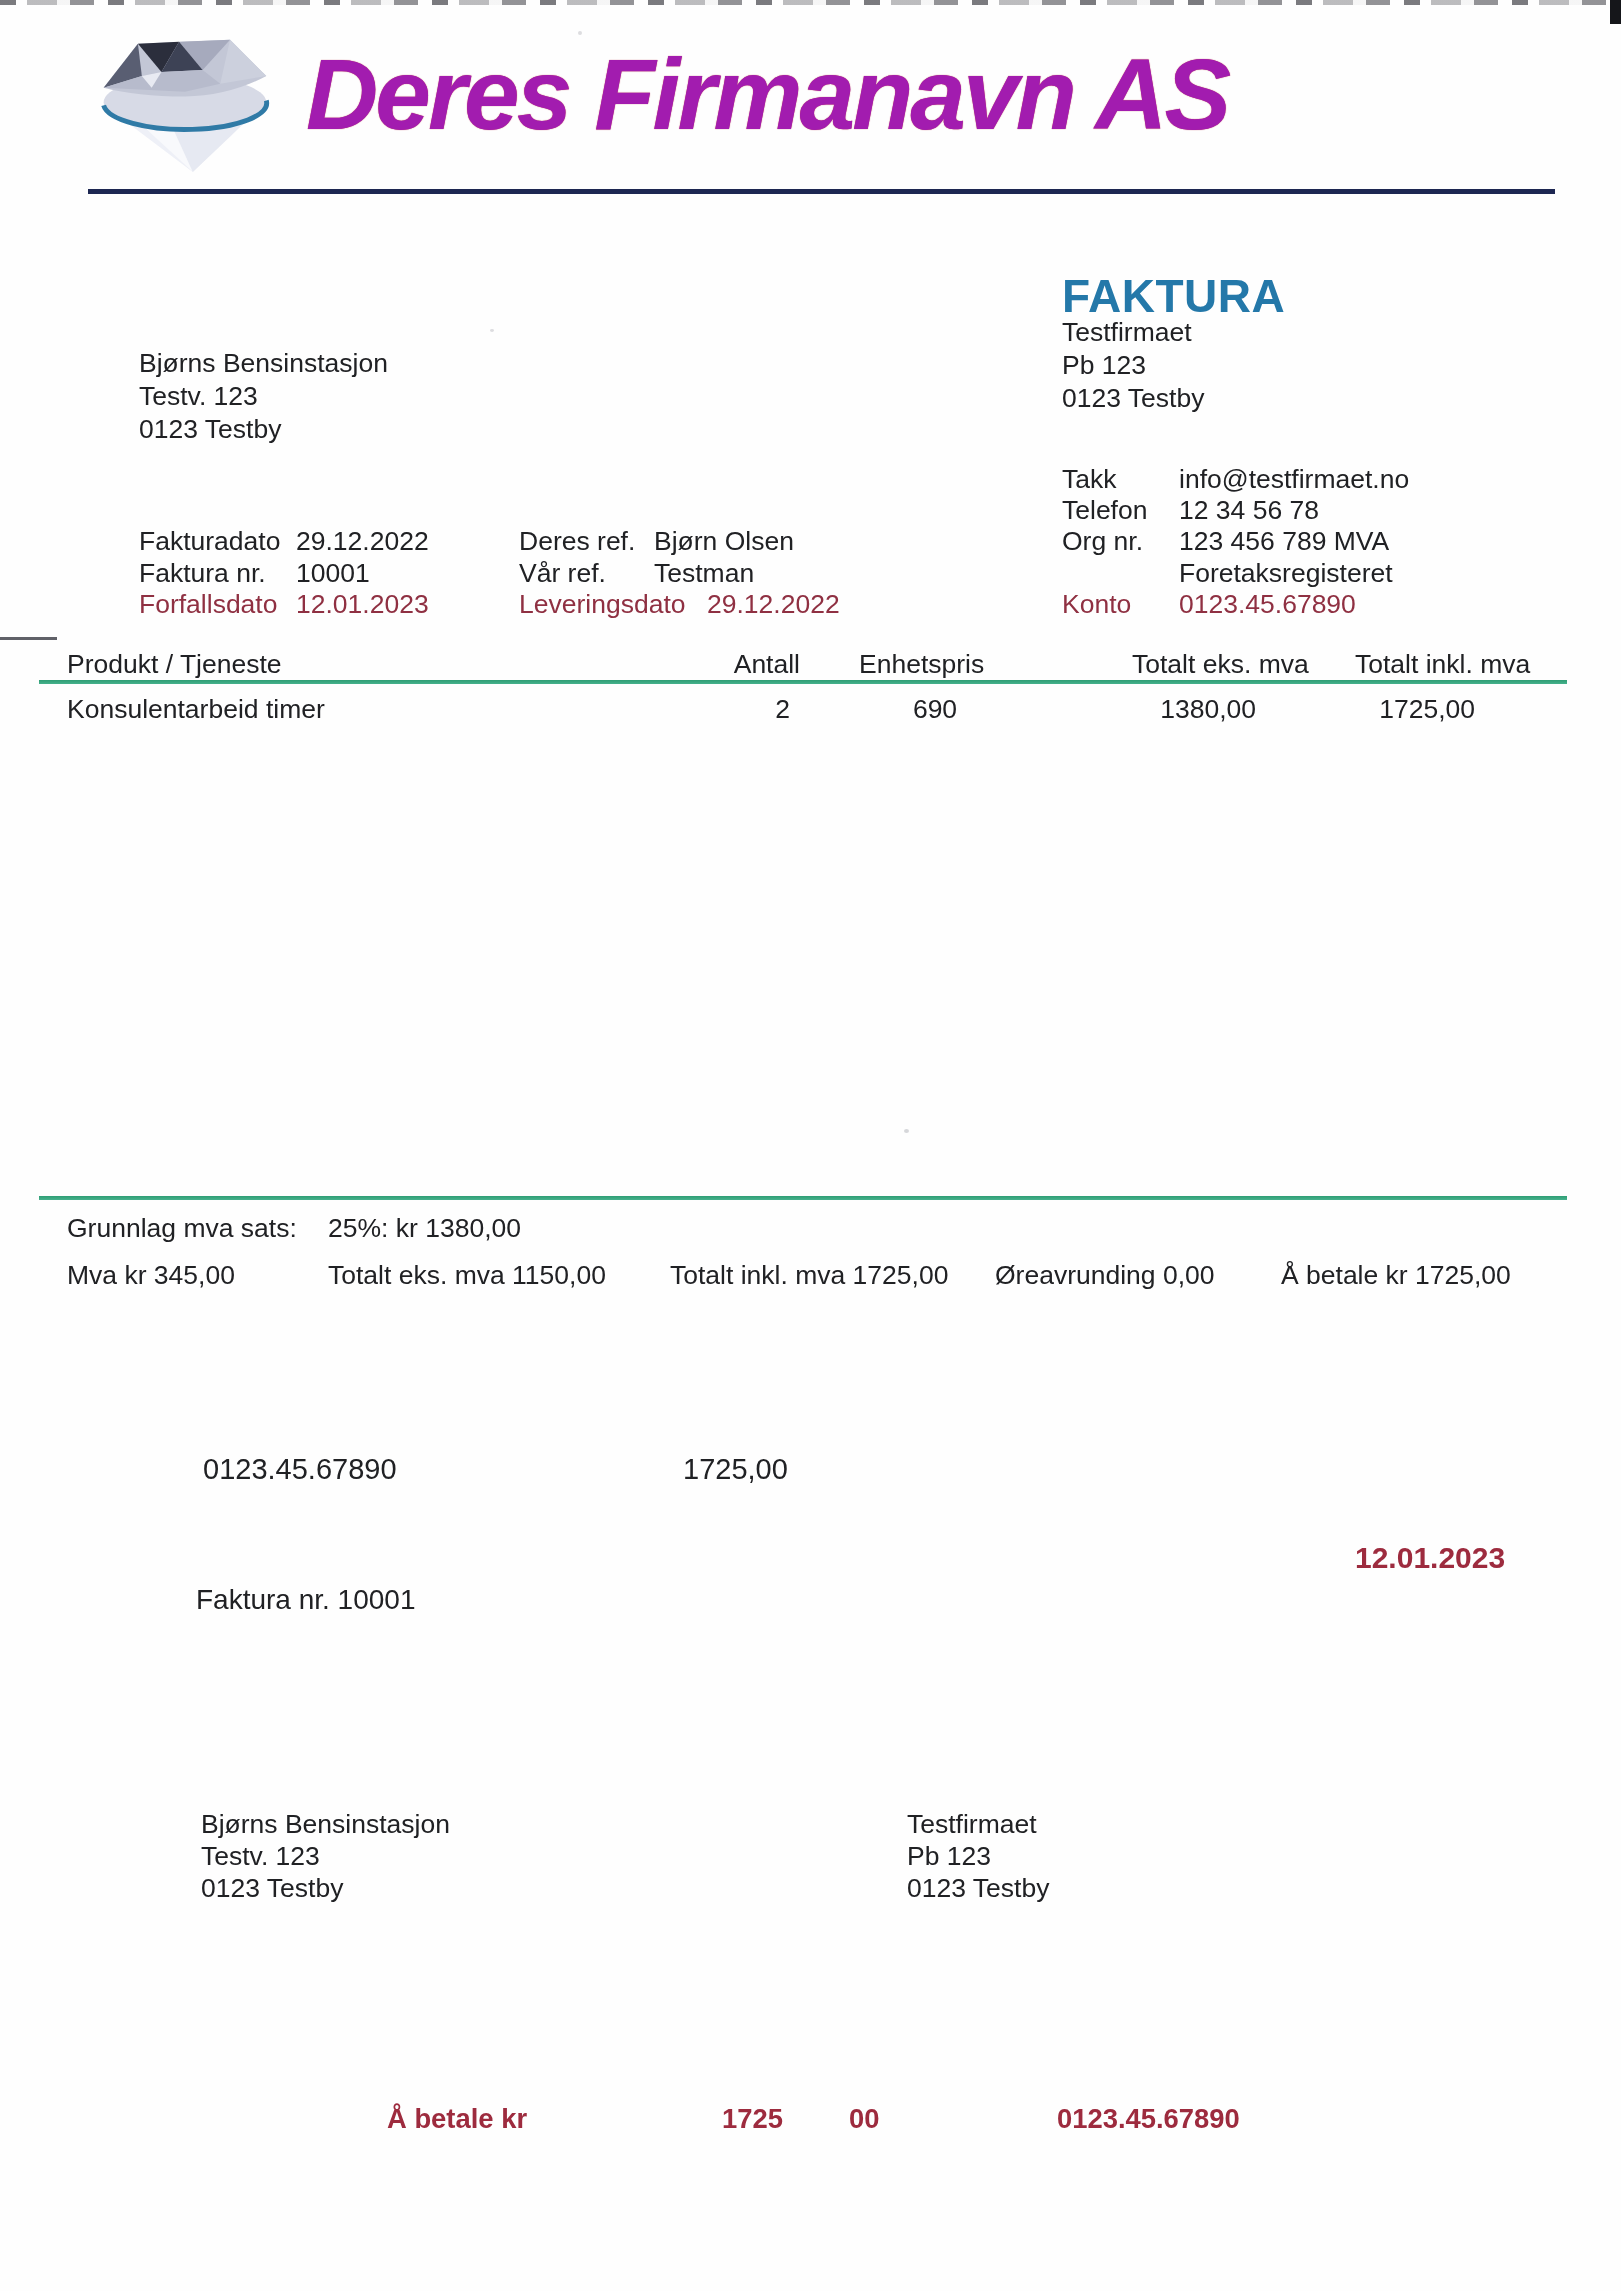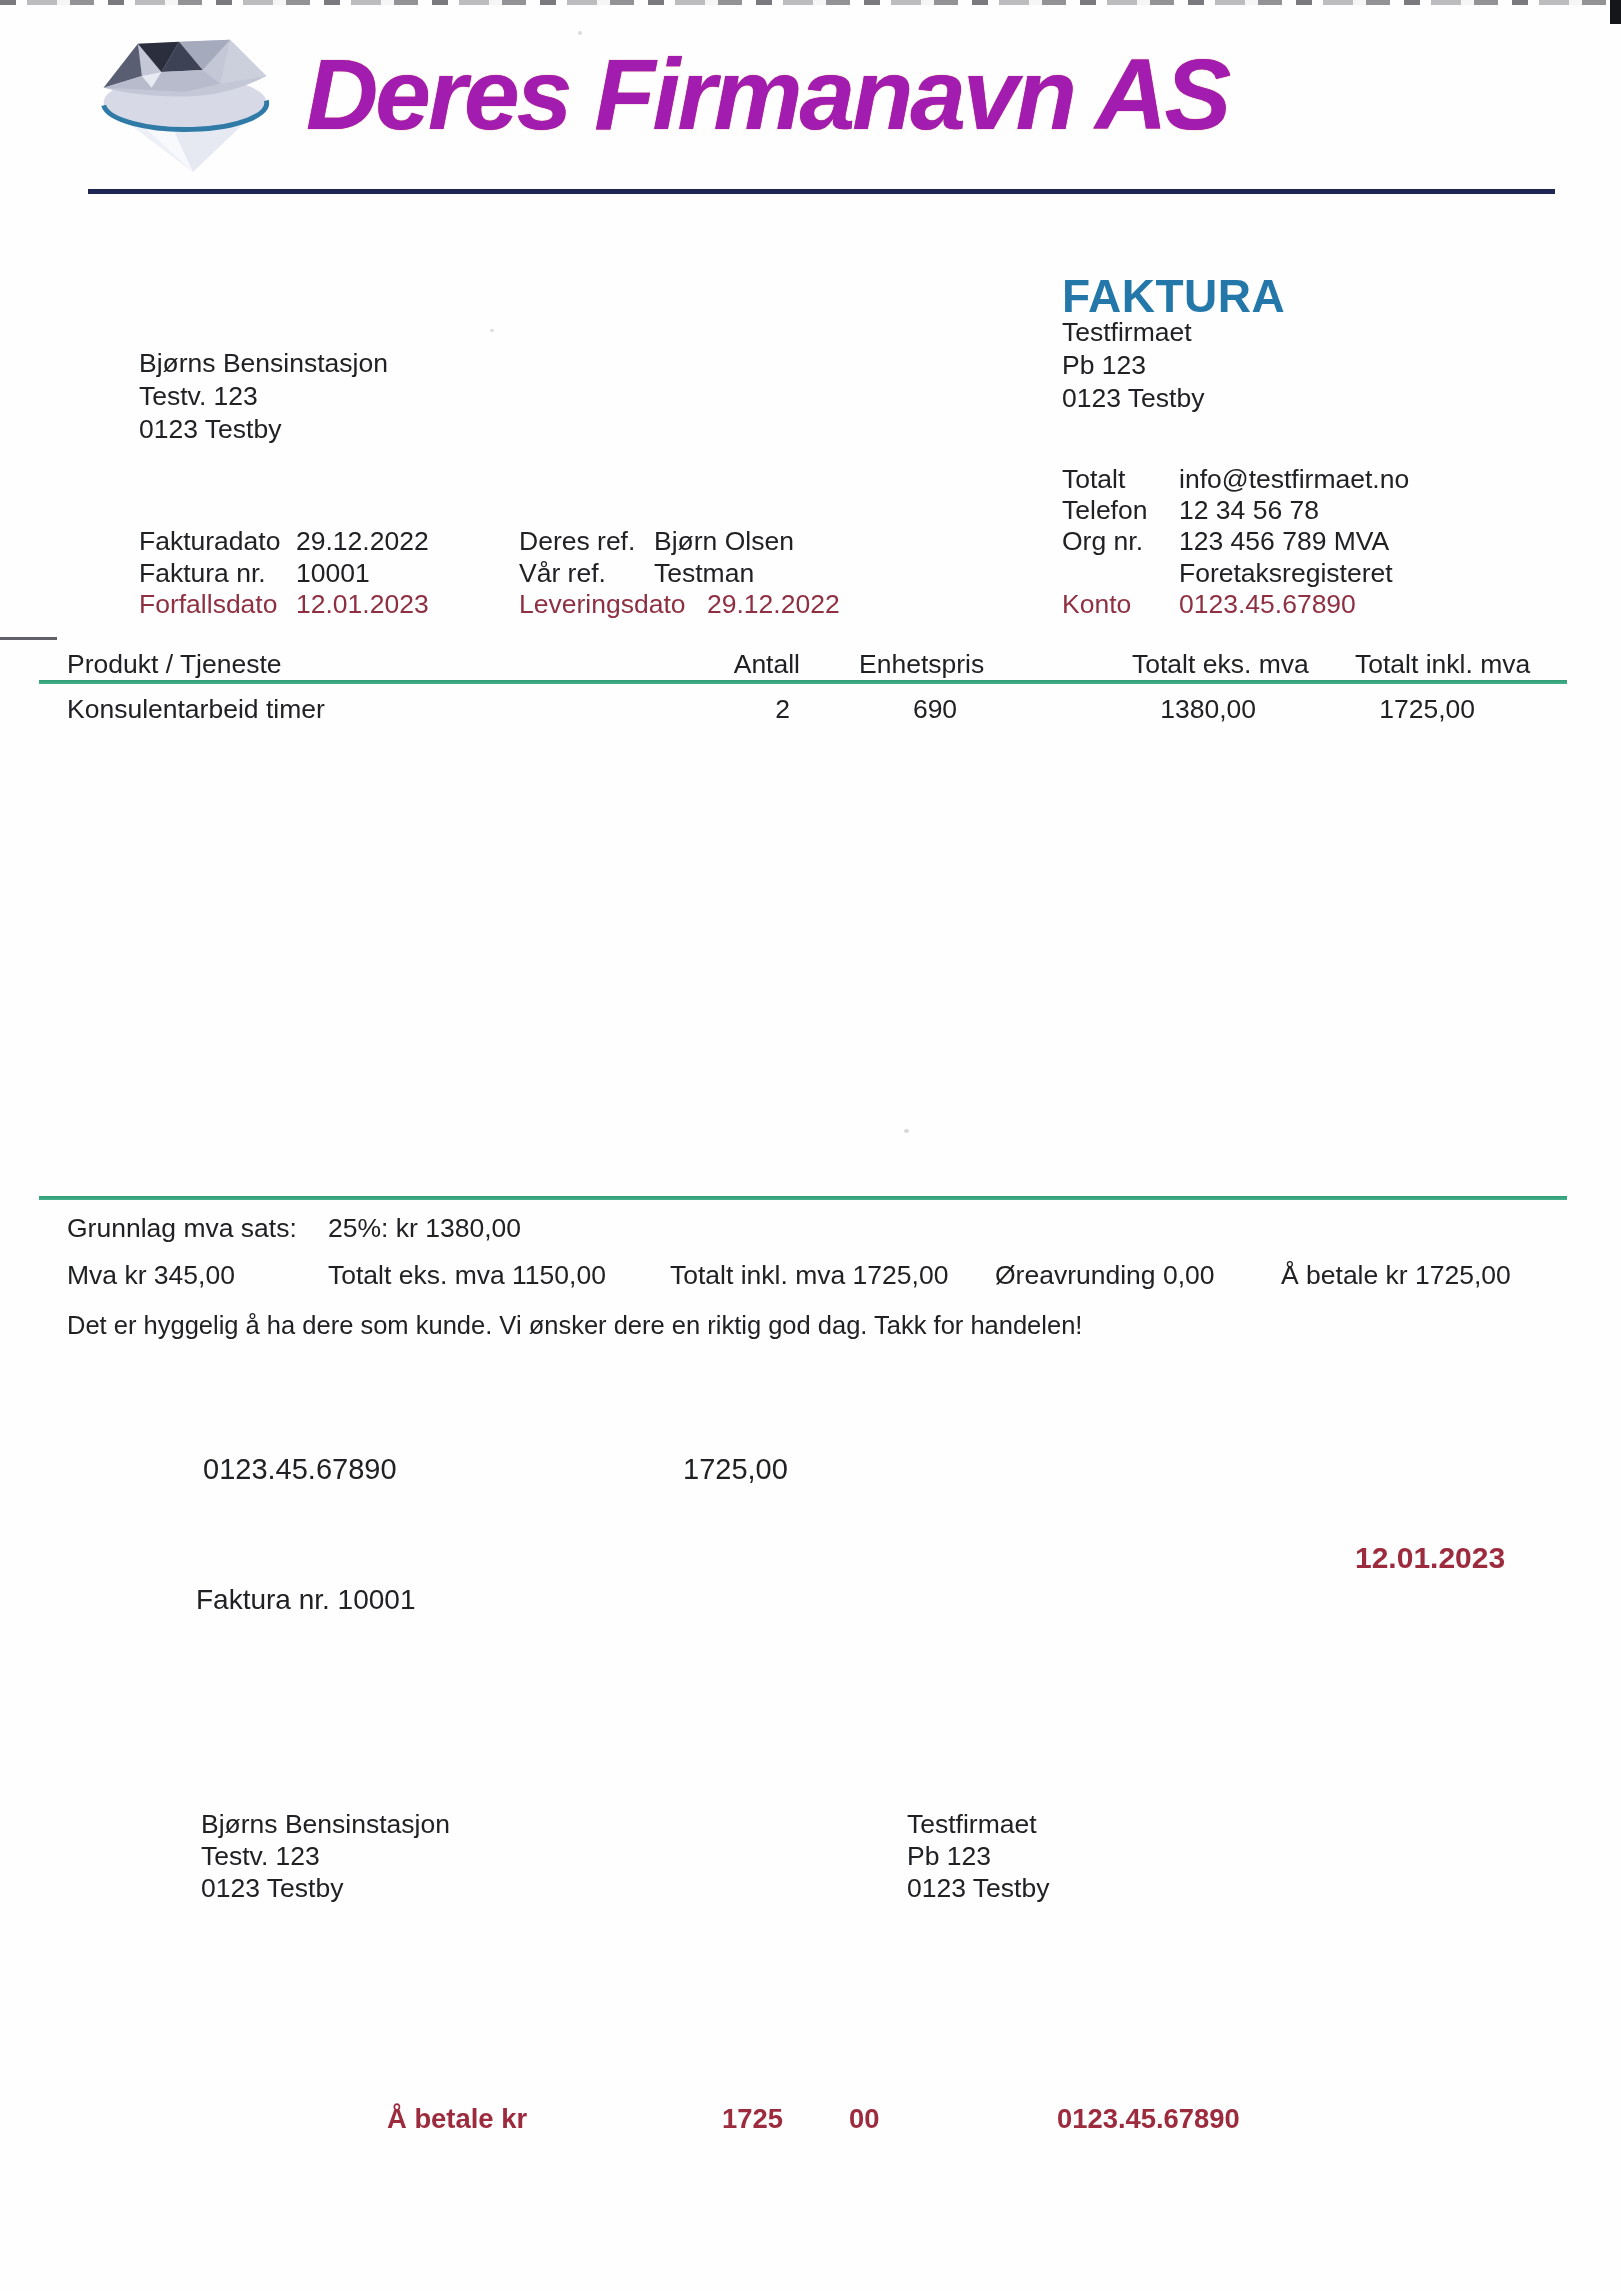--- a/index.html
+++ b/index.html
@@ -78,21 +78,21 @@
     <div>0123 Testby</div>
   </div>
 
   <div class="addr" style="left:139px;top:347px;">
     <div>Bjørns Bensinstasjon</div>
     <div>Testv. 123</div>
     <div>0123 Testby</div>
   </div>
 
   <div class="mrow" style="left:1062px;top:464px;">
-    <span class="lbl">Totalt</span>
+    <span class="lbl">Takk</span>
     <span class="val" style="left:117px;">info@testfirmaet.no</span>
   </div>
   <div class="mrow" style="left:1062px;top:495px;">
     <span class="lbl">Telefon</span>
     <span class="val" style="left:117px;">12 34 56 78</span>
   </div>
   <div class="mrow" style="left:1062px;top:526px;">
     <span class="lbl">Org nr.</span>
     <span class="val" style="left:117px;">123 456 789 MVA</span>
   </div>
@@ -148,21 +148,20 @@
   <div class="green-rule" style="top:1196px;"></div>
   <span class="cell" style="left:67px;top:1213px;">Grunnlag mva sats:</span>
   <span class="cell" style="left:328px;top:1213px;">25%: kr 1380,00</span>
 
   <span class="cell" style="left:67px;top:1260px;">Mva kr 345,00</span>
   <span class="cell" style="left:328px;top:1260px;">Totalt eks. mva 1150,00</span>
   <span class="cell" style="left:670px;top:1260px;">Totalt inkl. mva 1725,00</span>
   <span class="cell" style="left:995px;top:1260px;">Øreavrunding 0,00</span>
   <span class="cell" style="left:1281px;top:1260px;">Å betale kr 1725,00</span>
 
-  <span class="cell" style="left:67px;top:1311px;font-size:25.5px;">Det er hyggelig å ha dere som kunde. Vi ønsker dere en riktig god dag. Takk for handelen!</span>
 
   <span class="giro-num" style="left:203px;top:1453px;">0123.45.67890</span>
   <span class="giro-num" style="left:683px;top:1453px;">1725,00</span>
   <span class="due-date maroon-b">12.01.2023</span>
   <span class="giro-num" style="left:196px;top:1584px;font-size:28px;">Faktura nr. 10001</span>
 
   <div class="addr-sm" style="left:201px;top:1808px;">
     <div>Bjørns Bensinstasjon</div>
     <div>Testv. 123</div>
     <div>0123 Testby</div>

